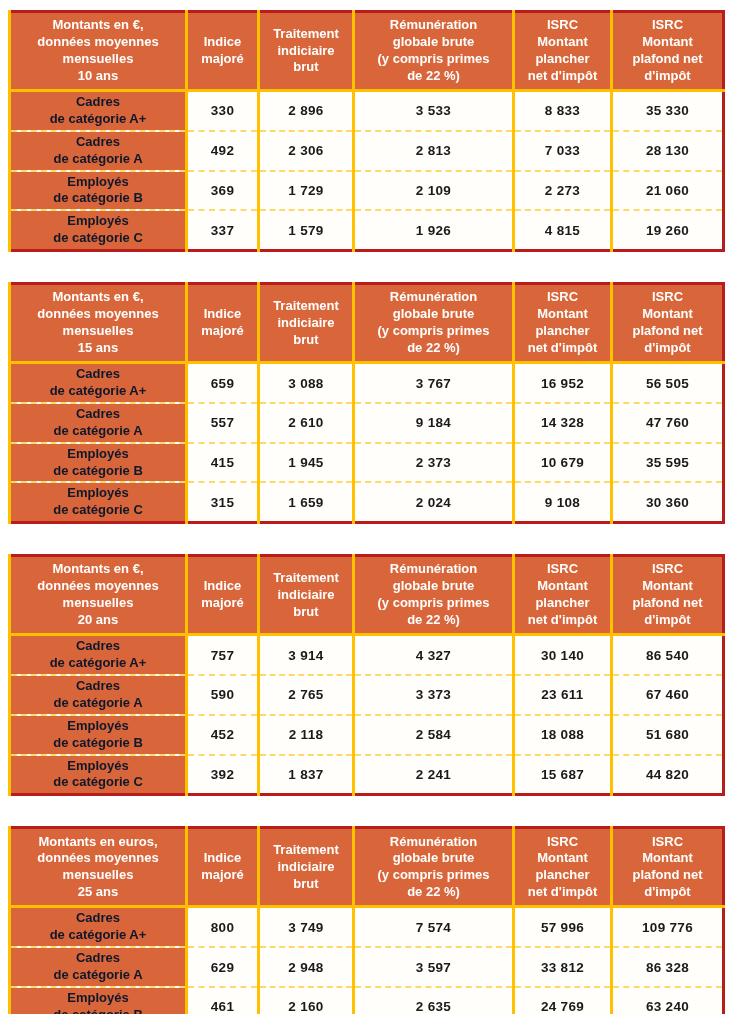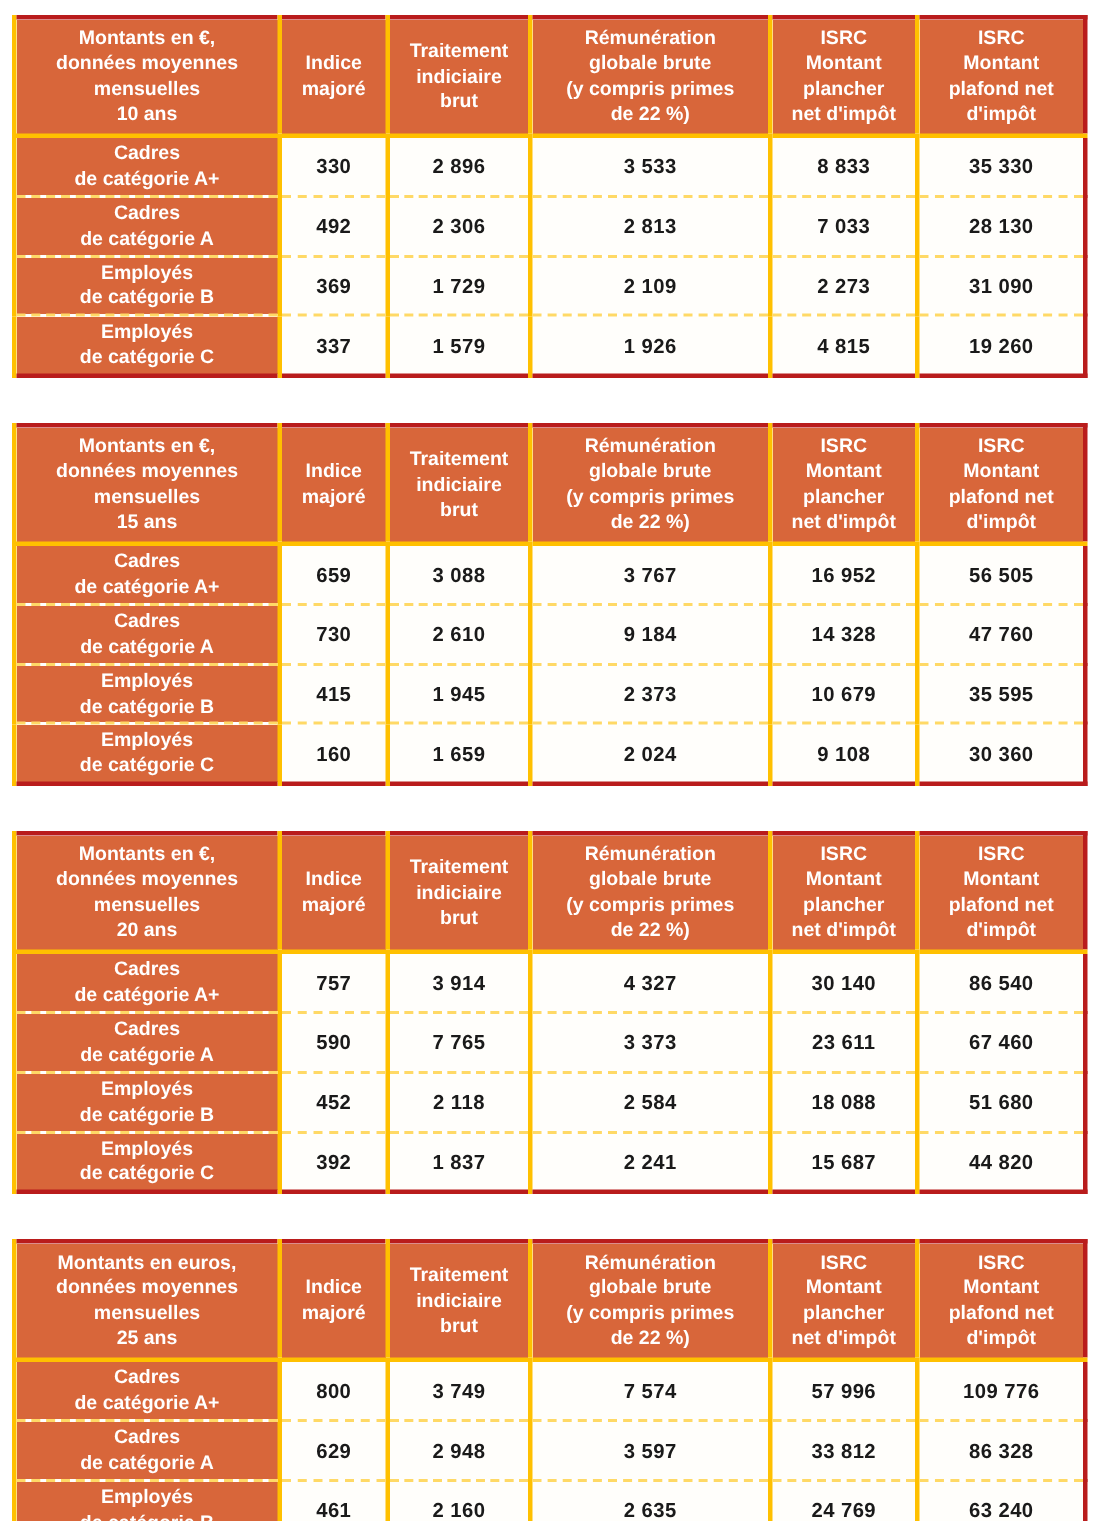--- a/index.html
+++ b/index.html
@@ -38,21 +38,21 @@
     font-size: 13px;
     line-height: 1.3;
     height: 72px;
     border-bottom: 3px solid #ffc000;
   }
   .tbl tbody tr {
     height: 36px;
   }
   .tbl tbody th.rowlabel {
     background: #d8663a;
-    color: #ffffff;
+    color: #0f172a;
     font-size: 13px;
     line-height: 1.3;
   }
   .tbl tbody td.val {
     background: #fffefb;
     color: #1a1a1a;
     font-size: 13.5px;
     letter-spacing: 0.3px;
   }
   .tbl tbody tr + tr th,
@@ -118,21 +118,21 @@
             <td class="val">7 033</td>
             <td class="val">28 130</td>
           </tr>
           <tr>
             <th class="rowlabel">Employés
 de catégorie B</th>
             <td class="val">369</td>
             <td class="val">1 729</td>
             <td class="val">2 109</td>
             <td class="val">2 273</td>
-            <td class="val">31 090</td>
+            <td class="val">21 060</td>
           </tr>
           <tr>
             <th class="rowlabel">Employés
 de catégorie C</th>
             <td class="val">337</td>
             <td class="val">1 579</td>
             <td class="val">1 926</td>
             <td class="val">4 815</td>
             <td class="val">19 260</td>
           </tr>
@@ -178,39 +178,39 @@
 de catégorie A+</th>
             <td class="val">659</td>
             <td class="val">3 088</td>
             <td class="val">3 767</td>
             <td class="val">16 952</td>
             <td class="val">56 505</td>
           </tr>
           <tr>
             <th class="rowlabel">Cadres
 de catégorie A</th>
-            <td class="val">730</td>
+            <td class="val">557</td>
             <td class="val">2 610</td>
             <td class="val">9 184</td>
             <td class="val">14 328</td>
             <td class="val">47 760</td>
           </tr>
           <tr>
             <th class="rowlabel">Employés
 de catégorie B</th>
             <td class="val">415</td>
             <td class="val">1 945</td>
             <td class="val">2 373</td>
             <td class="val">10 679</td>
             <td class="val">35 595</td>
           </tr>
           <tr>
             <th class="rowlabel">Employés
 de catégorie C</th>
-            <td class="val">160</td>
+            <td class="val">315</td>
             <td class="val">1 659</td>
             <td class="val">2 024</td>
             <td class="val">9 108</td>
             <td class="val">30 360</td>
           </tr>
         </tbody>
       </table>
       <table class="tbl">
         <colgroup>
           <col style="width: 177px;">
@@ -252,21 +252,21 @@
             <td class="val">757</td>
             <td class="val">3 914</td>
             <td class="val">4 327</td>
             <td class="val">30 140</td>
             <td class="val">86 540</td>
           </tr>
           <tr>
             <th class="rowlabel">Cadres
 de catégorie A</th>
             <td class="val">590</td>
-            <td class="val">7 765</td>
+            <td class="val">2 765</td>
             <td class="val">3 373</td>
             <td class="val">23 611</td>
             <td class="val">67 460</td>
           </tr>
           <tr>
             <th class="rowlabel">Employés
 de catégorie B</th>
             <td class="val">452</td>
             <td class="val">2 118</td>
             <td class="val">2 584</td>

